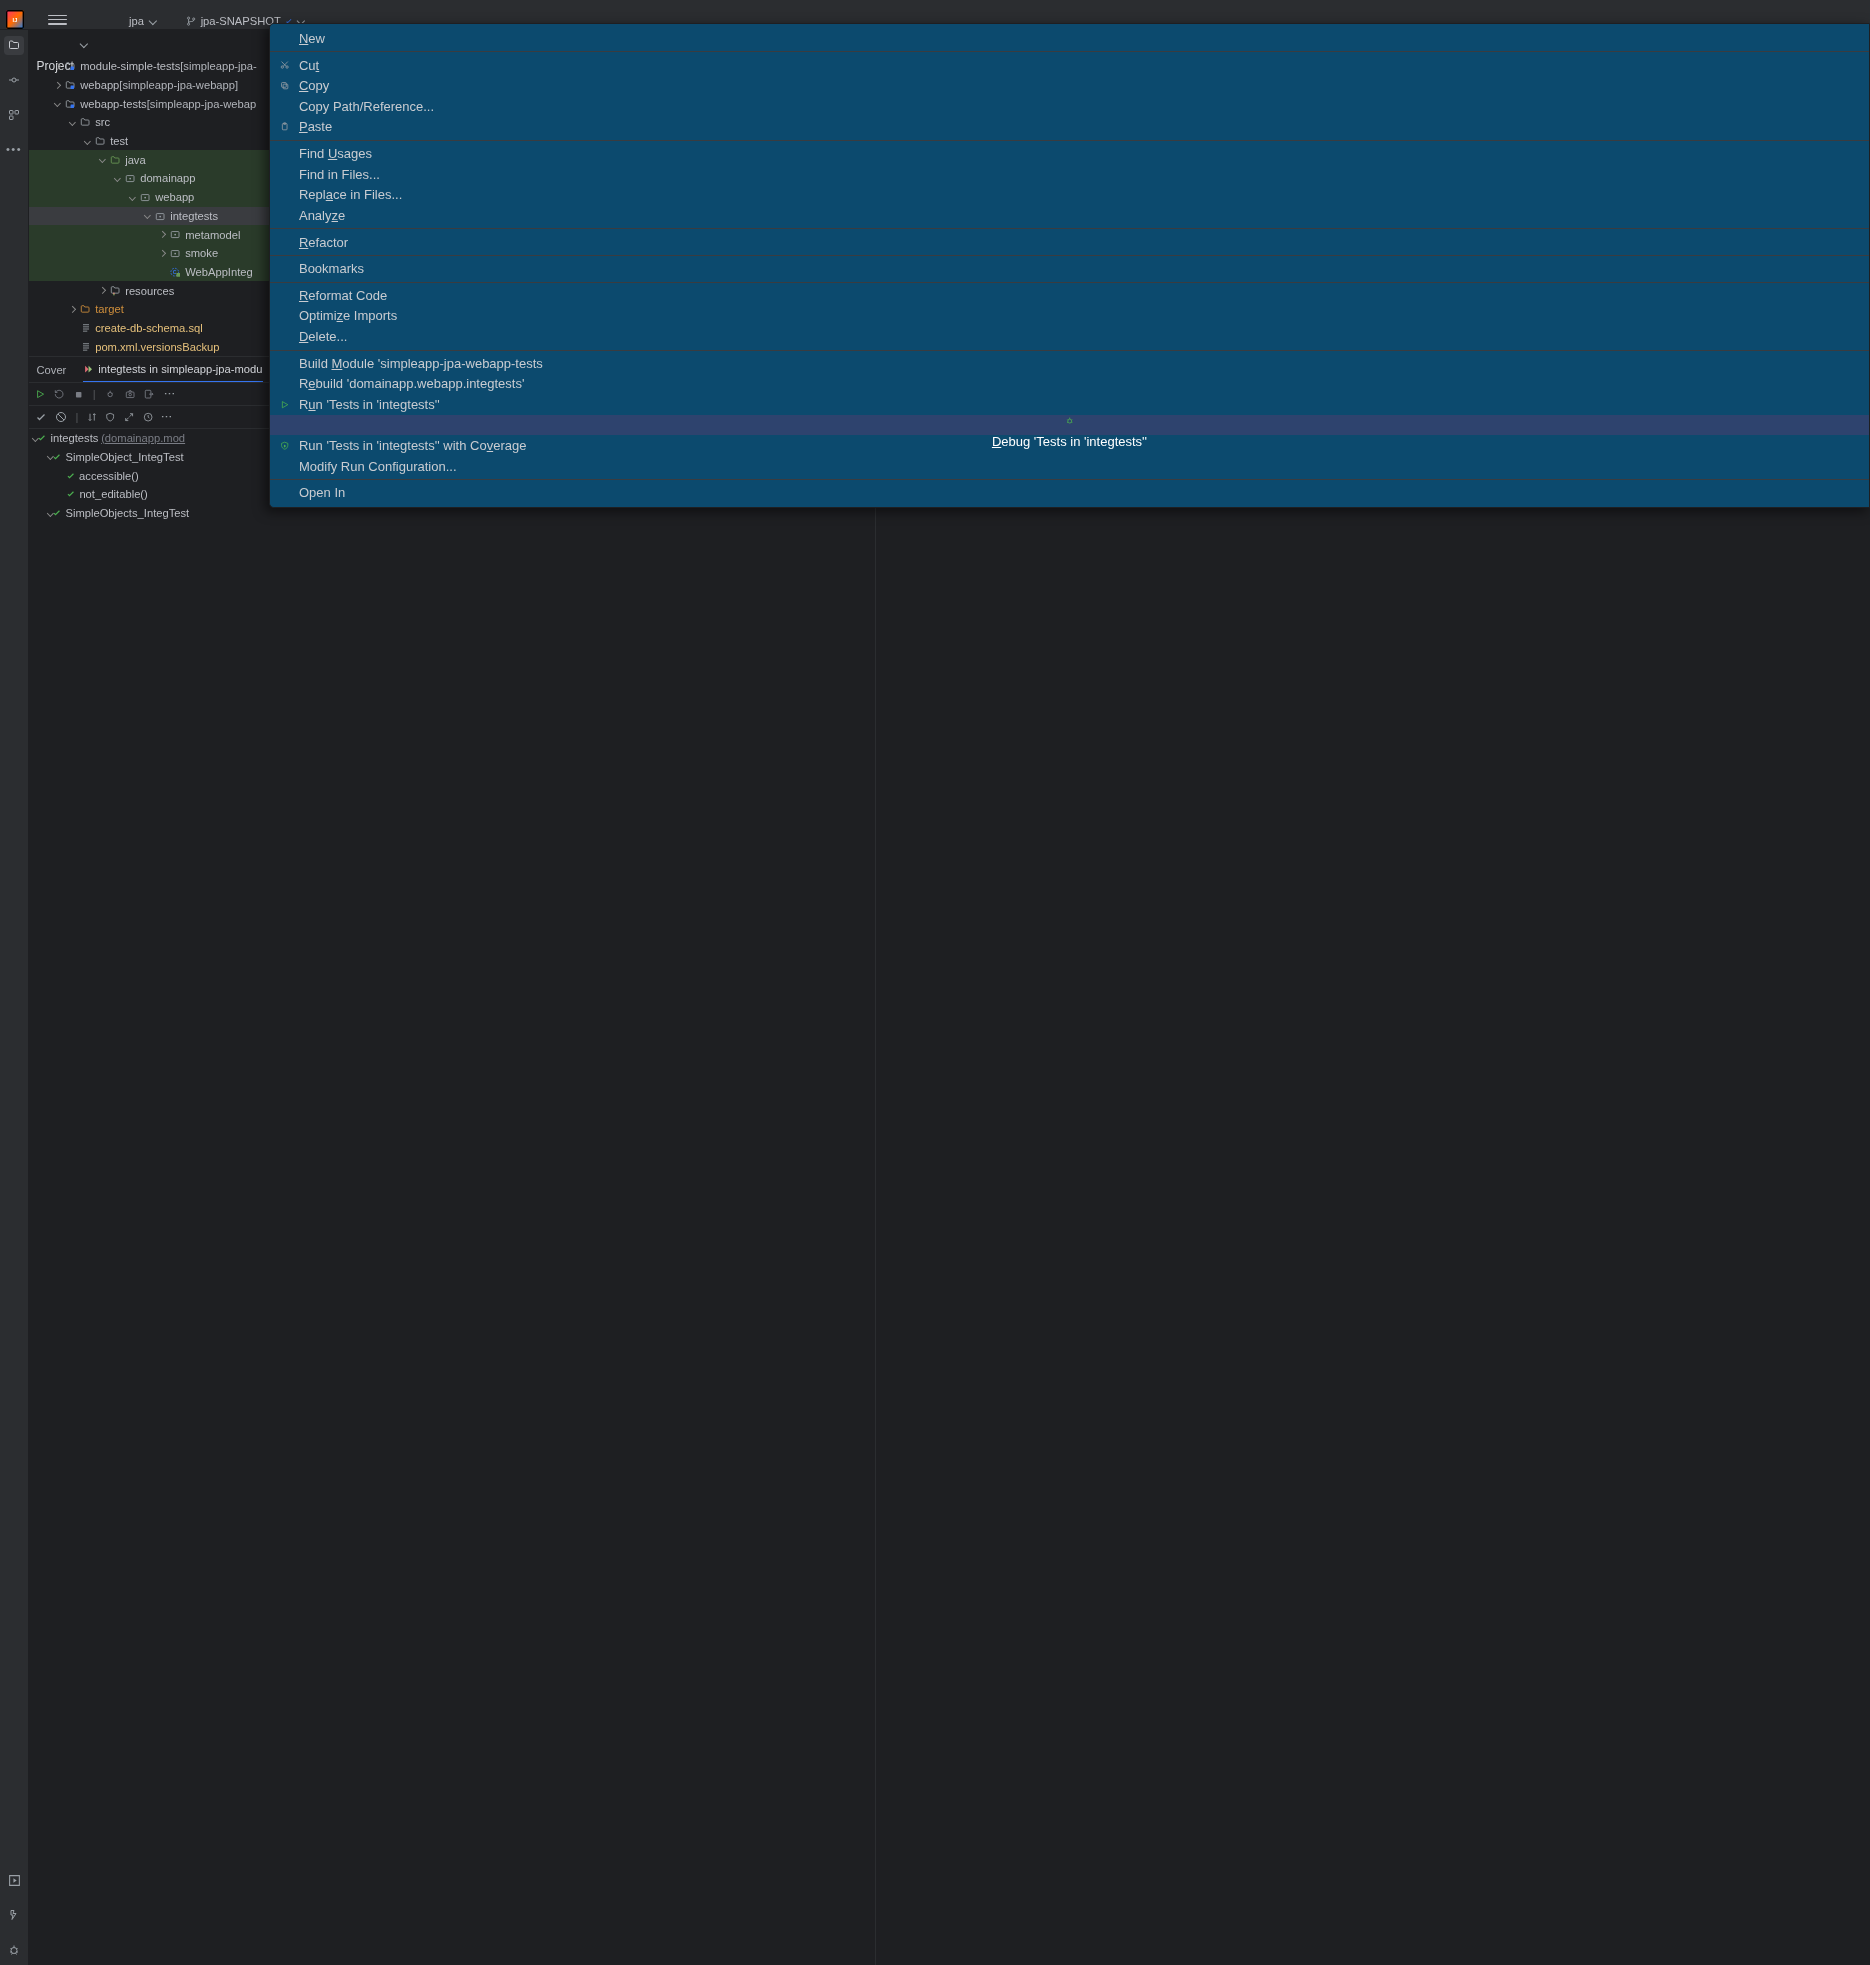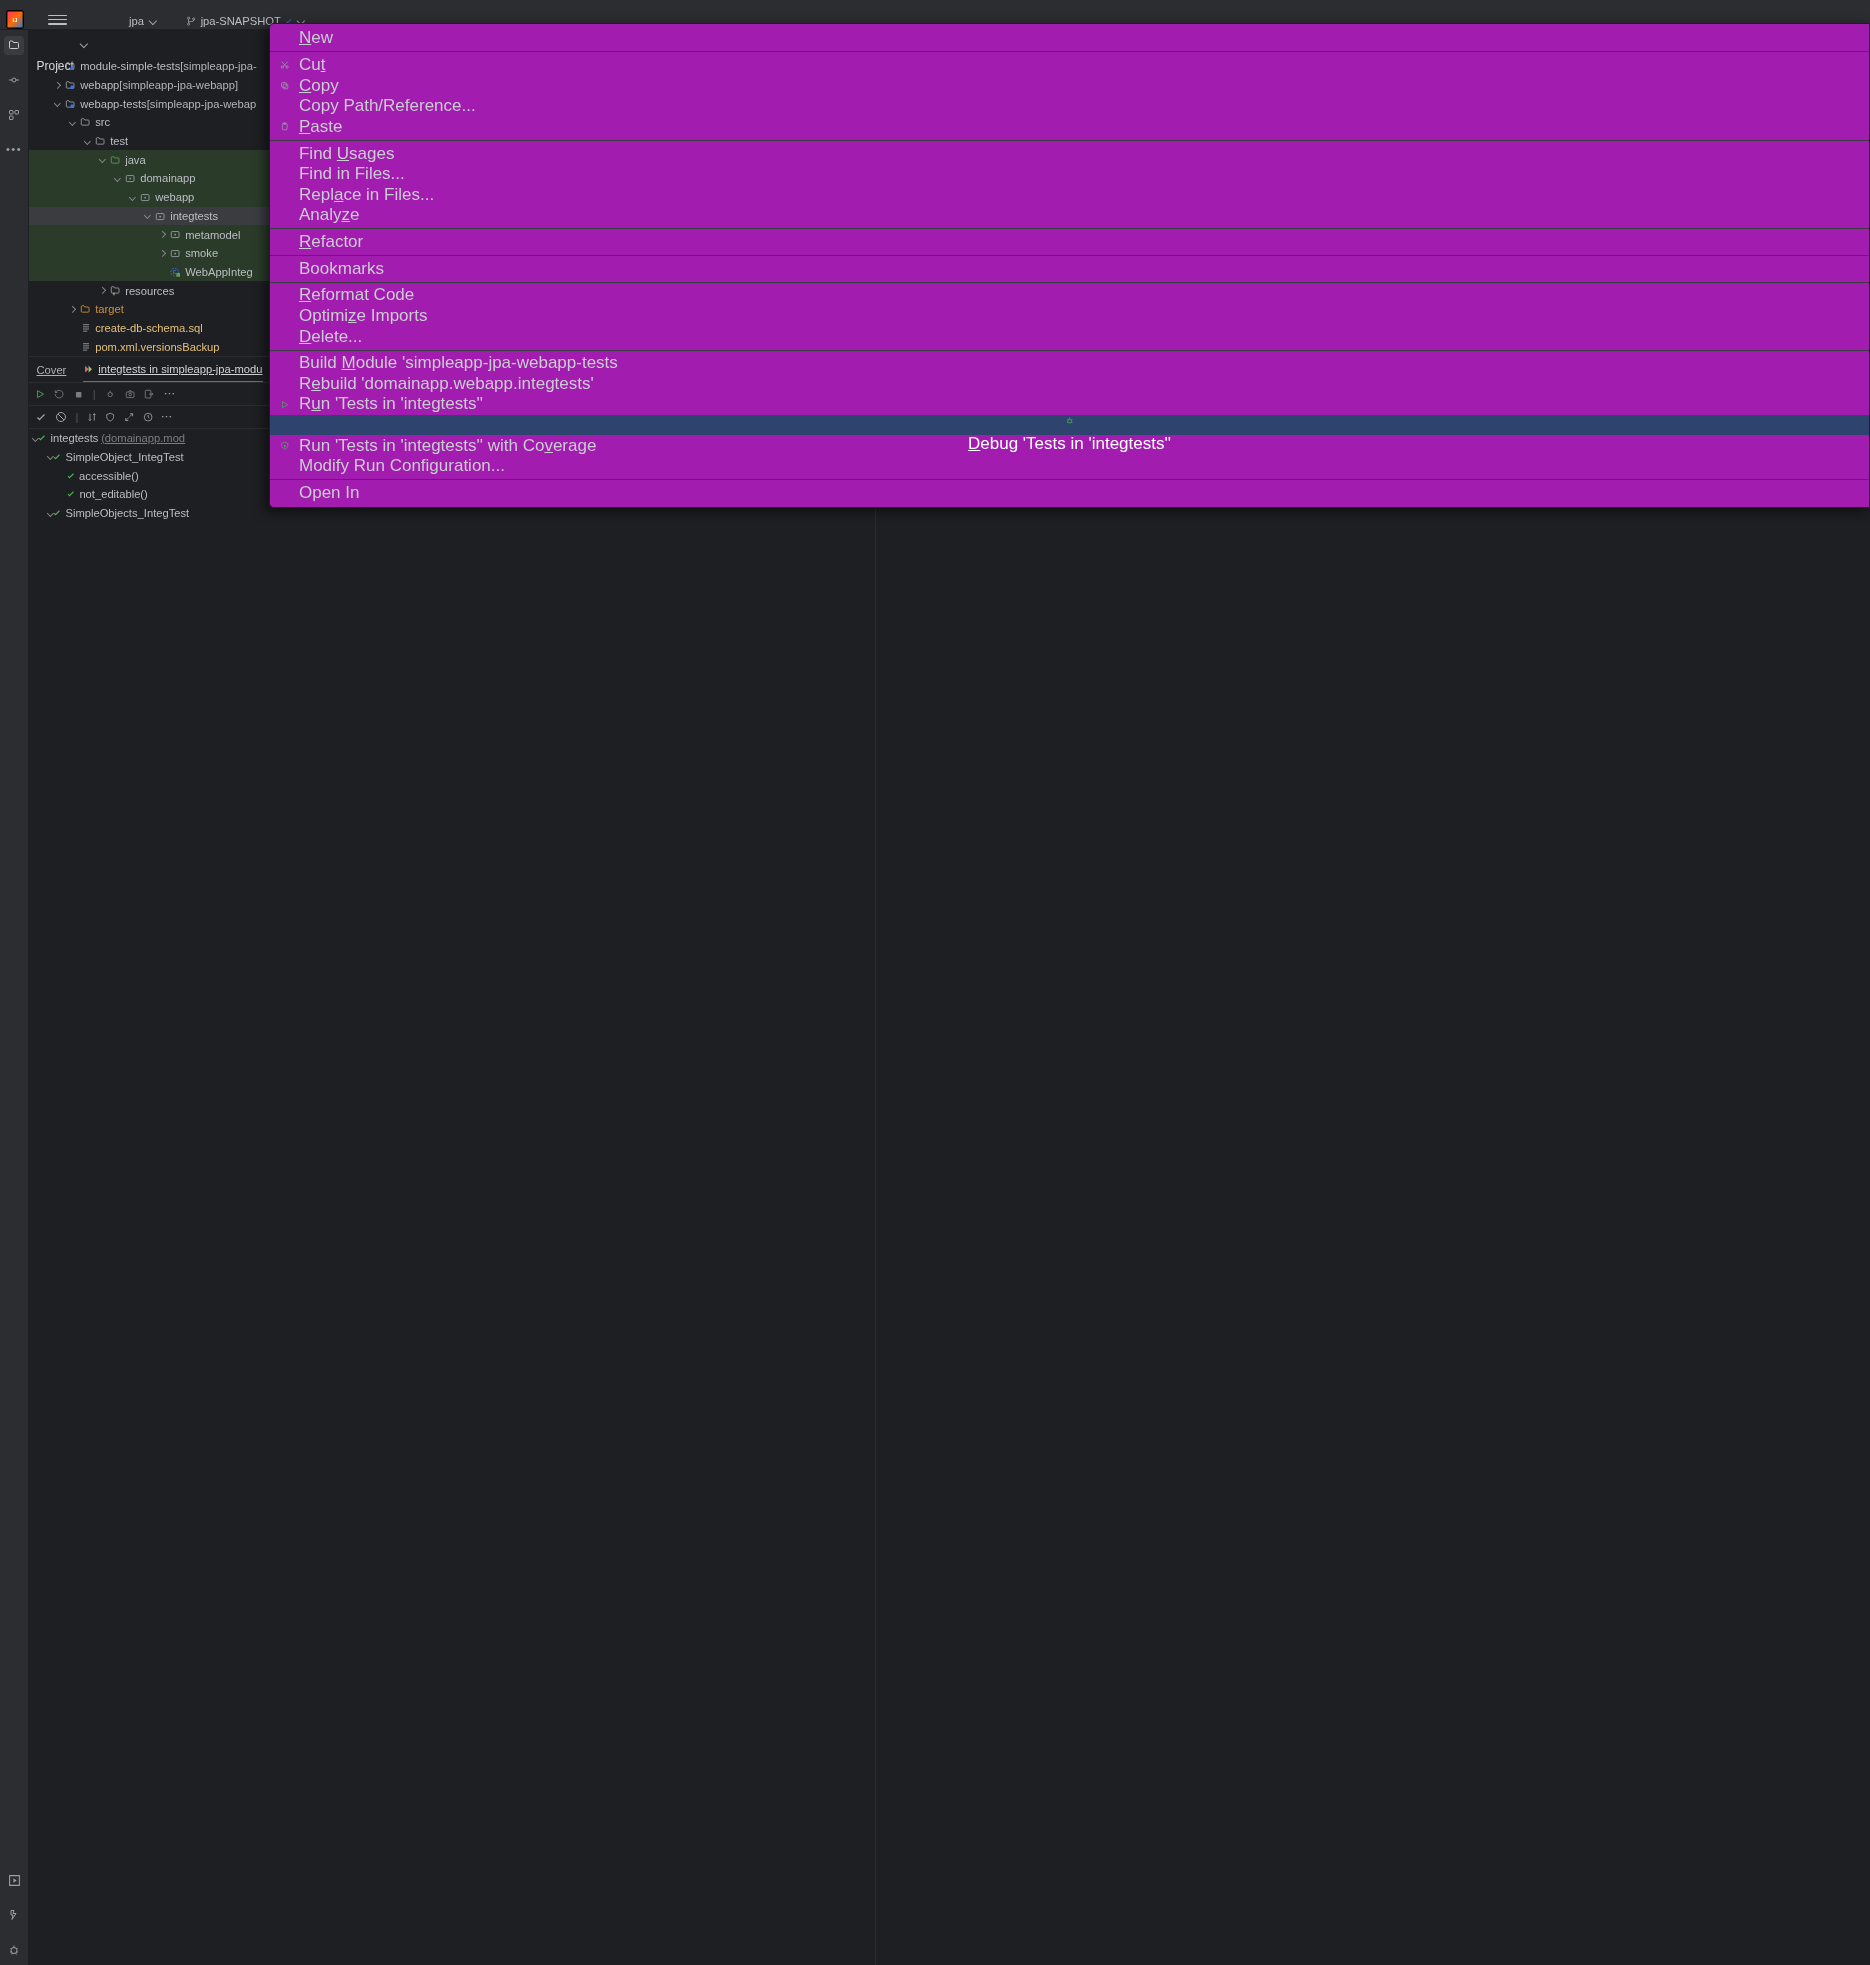--- a/index.html
+++ b/index.html
@@ -65,43 +65,43 @@
   .tree-row .ic{width:11.2px;height:11.2px;display:inline-flex;align-items:center;justify-content:center;margin-right:4.7px;flex:0 0 11.2px;}
   .dim{color:#7a7d85;text-decoration:underline;}
   .mod-br{color:#b1b4ba;}
   .green-bg{background:#2a3b2a;}
   .sel-row{background:#3a3c40;}
   .orange{color:#e5c07b;}
   .orange-f{color:#d08f3c;}
 
   
   .midtabs{display:flex;align-items:center;height:27px;padding:0 7.5px;gap:17px;border-top:0.5px solid #2b2d30;border-bottom:0.5px solid #2b2d30;}
-  .midtab{display:flex;align-items:center;gap:4.7px;color:#aeb1b7;cursor:pointer;height:100%;text-decoration:underline;}
+  .midtab{display:flex;align-items:center;gap:4.7px;color:#aeb1b7;cursor:pointer;height:100%;}
   .midtab.act{border-bottom:1.4px solid #3574f0;color:#d1d3d8;}
 
   
   .runbar{display:flex;align-items:center;height:22.4px;padding:0 5.6px;gap:9.4px;color:#9aa0a6;}
 
   
   .results{display:flex;flex:1;min-height:0;border-top:0.5px solid #2b2d30;}
   .results-left{width:46%;border-right:0.5px solid #2b2d30;overflow:hidden;position:relative;}
   .results-right{flex:1;padding:3.7px 8.4px;font-family:ui-monospace,Menlo,Consolas,monospace;color:#bcbec4;overflow:hidden;}
   .res-row{display:flex;align-items:center;height:18.7px;white-space:nowrap;}
   .res-row .time{margin-left:auto;padding-right:5.6px;color:#7a7d85;}
 
   
   .editor-peek{position:absolute;right:0;top:0;height:24px;display:flex;align-items:center;gap:4.7px;padding:0 6.5px;background:#2b2d30;border-bottom:0.5px solid #1e1f22;}
 
   
   .ctxmenu{
     position:absolute; left:269px; top:23.4px; right:0;
-    background:#a21caf; border:0.5px solid #1e1f22; border-radius:4.7px 0 0 4.7px;
+    background:#0c4a6e; border:0.5px solid #1e1f22; border-radius:4.7px 0 0 4.7px;
     box-shadow: -3.7px 3.7px 11.2px rgba(0,0,0,.5);
     padding:3.7px 0;
-    font-size:17px;
+    font-size:13px;
     overflow:hidden;
   }
   .ctx-item{display:flex;align-items:center;height:20.6px;padding:0 9.4px;gap:8.4px;cursor:pointer;color:#c9ccd1;}
   .ctx-item .ic{width:11.2px;height:11.2px;display:inline-flex;align-items:center;justify-content:center;color:#9aa0a6;flex:0 0 11.2px;}
   .ctx-item.hl{background:#2e436e;color:#fff;flex-direction:column;}
   .ctx-sep{height:0.5px;background:#3a3c40;margin:2.8px 0;}
   .mn{ text-decoration: underline; text-underline-offset:1.4px; }
 
   
   svg{display:block;}

